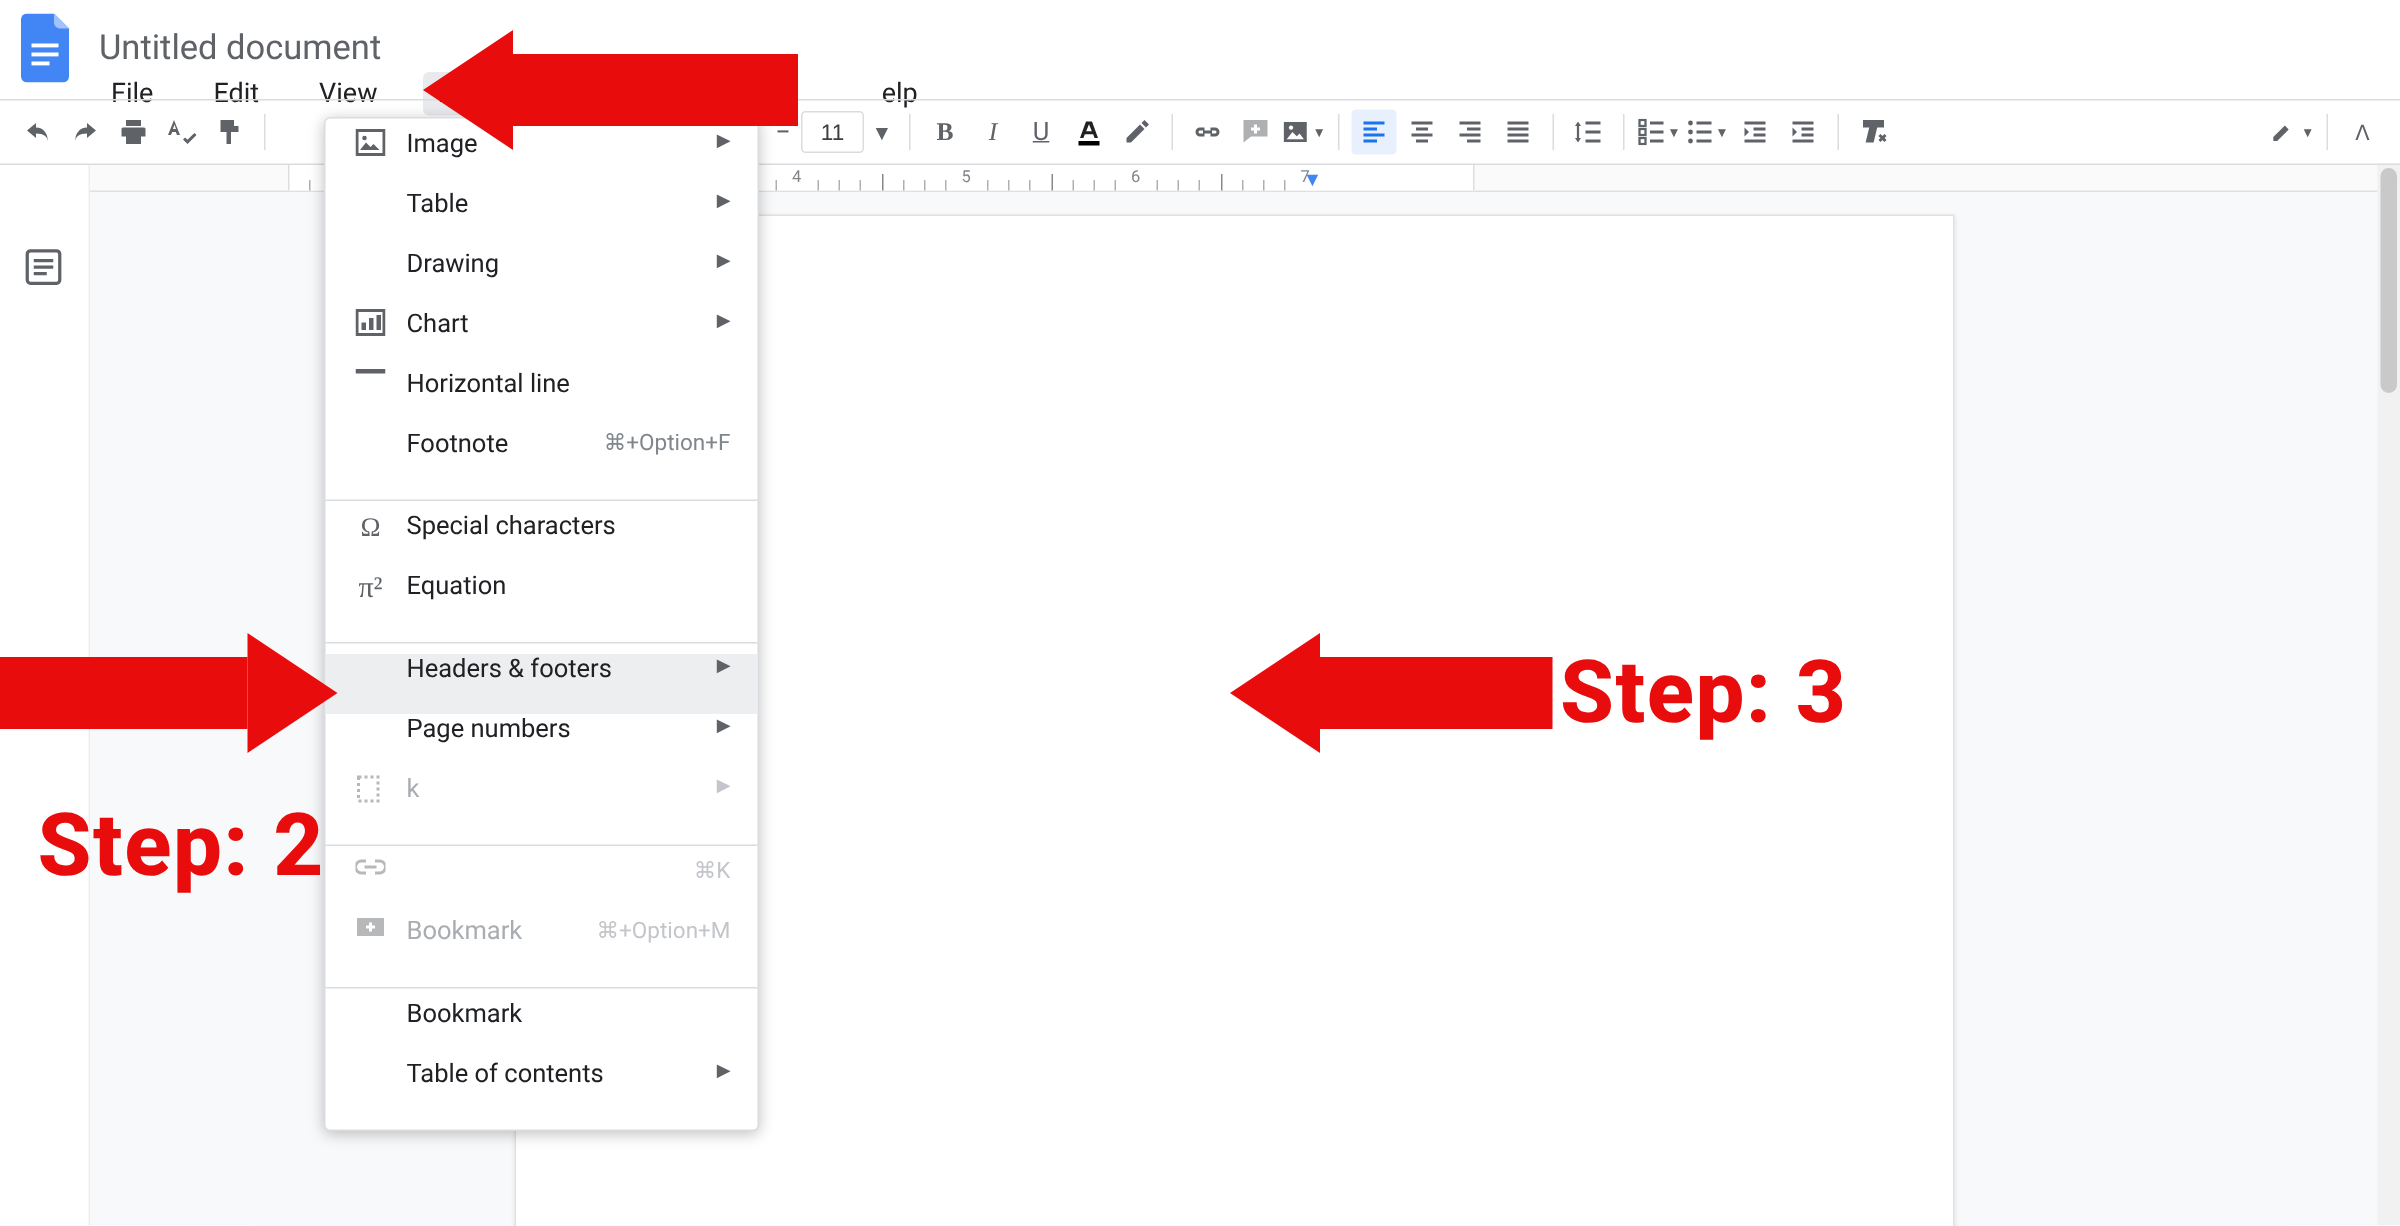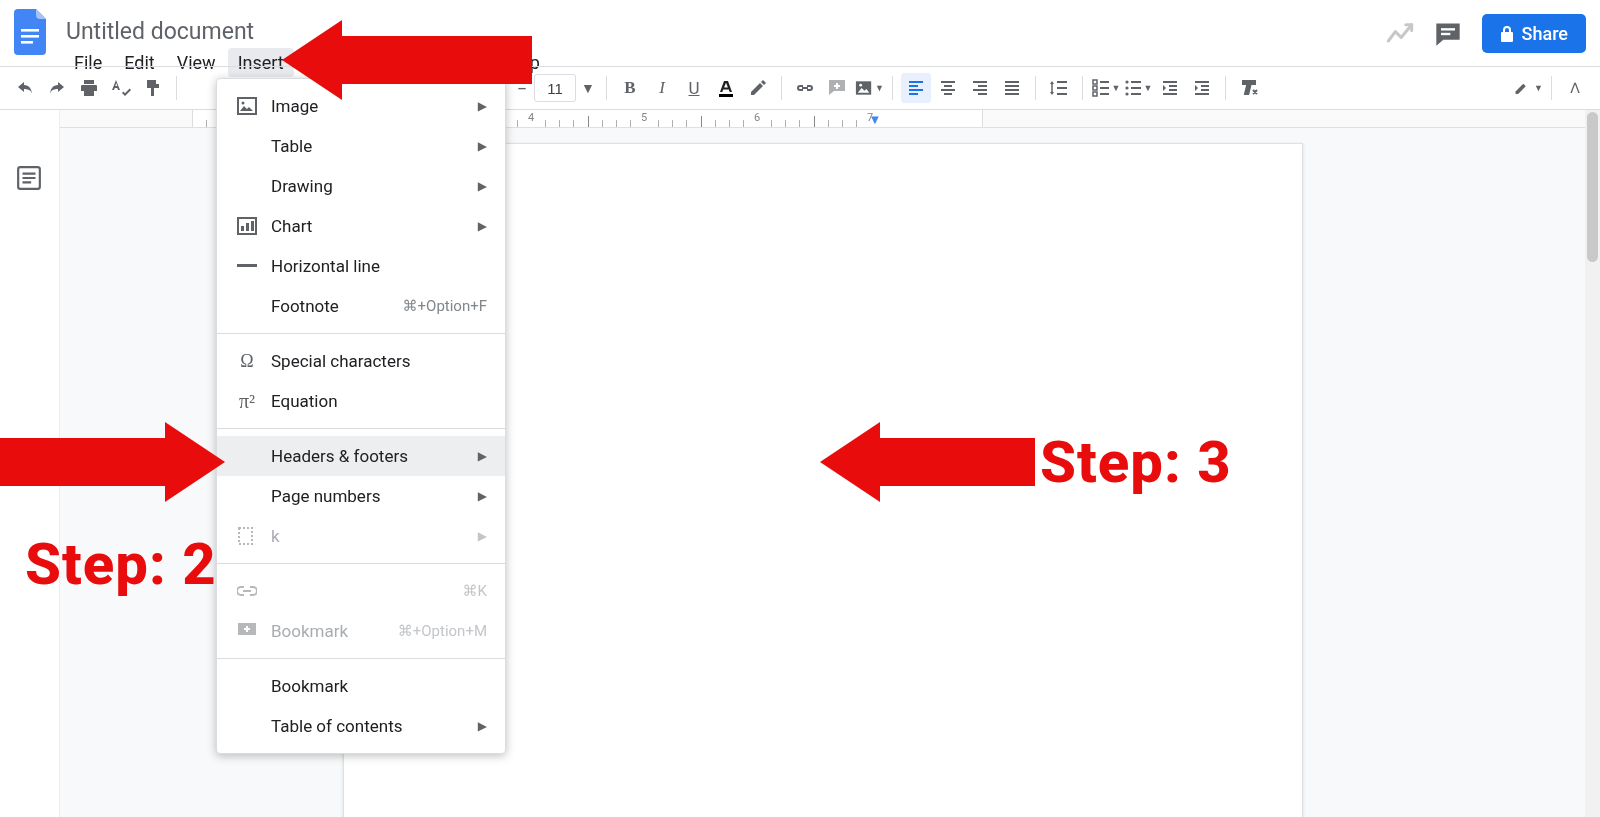--- a/index.html
+++ b/index.html
@@ -19,21 +19,21 @@
   html,body{margin:0;padding:0;height:100%;font-family:"Google Sans",Roboto,Arial,sans-serif;color:var(--text);background:#fff;overflow:hidden;}
   svg{display:block;}
   .app{position:relative;width:1600px;height:817px;}
 
   
   .header{display:flex;align-items:flex-start;padding:6px 10px 0 10px;height:66px;}
   .logo{width:44px;height:44px;border-radius:50%;display:flex;align-items:center;justify-content:center;margin-top:4px;margin-right:10px;}
   .logo svg{width:46px;height:46px;}
   .title-block{flex:1;display:flex;flex-direction:column;margin-top:12px;}
   .doc-title{font-size:23px;color:var(--text-light);line-height:28px;padding-left:2px;}
-  .menubar{display:flex;gap:2px;margin-top:2px;}
+  .menubar{display:flex;gap:20px;margin-top:2px;}
   .menu-item{font-size:18px;padding:4px 10px;border-radius:4px;cursor:pointer;color:#202124;}
   .menu-item.open{background:#e8eaed;}
   .header-right{display:flex;align-items:center;gap:20px;padding-right:4px;margin-top:8px;}
   .share-btn{background:var(--blue);color:#fff;border-radius:5px;padding:9px 18px;display:flex;align-items:center;gap:8px;font-size:18px;font-weight:500;cursor:pointer;}
   .share-btn .lock{font-size:14px;}
   .hdr-icon{color:#5f6368;cursor:pointer;}
 
   
   .toolbar{height:44px;border-top:1px solid var(--border);border-bottom:1px solid var(--border);display:flex;align-items:center;padding:0 10px;gap:2px;position:relative;z-index:5;}
   .tbtn{width:30px;height:30px;display:flex;align-items:center;justify-content:center;color:#5f6368;border-radius:3px;cursor:pointer;}
@@ -54,21 +54,21 @@
   .ruler-tick{position:absolute;top:10px;width:1px;height:7px;background:#b0b0b0;}
   .ruler-bigtick{position:absolute;top:6px;width:1px;height:11px;background:#888;}
   .ruler-caret{position:absolute;top:2px;color:#4285f4;font-size:13px;transform:translateX(-50%);}
   .canvas{position:absolute;left:60px;right:15px;top:18px;bottom:0;overflow:auto;display:flex;justify-content:center;padding-top:15px;}
   .page{width:960px;min-height:1200px;background:#fff;box-shadow:var(--page-shadow);border:1px solid #e0e0e0;}
   .scrollbar{position:absolute;right:0;top:0;width:15px;height:100%;background:#f1f1f1;}
   .scroll-thumb{position:absolute;right:2px;top:2px;width:11px;height:150px;background:#c9c9c9;border-radius:6px;}
 
   
   .insert-menu{position:absolute;left:216px;top:78px;width:290px;background:#fff;border:1px solid var(--border);border-radius:4px;box-shadow:0 2px 10px rgba(0,0,0,.25);padding:7px 0;z-index:20;}
-  .m-row{display:flex;align-items:center;height:40px;padding:0 18px 0 16px;cursor:pointer;font-size:17px;color:#202124;position:relative;}
+  .m-row{display:flex;height:40px;padding:0 18px 0 16px;cursor:pointer;font-size:17px;color:#202124;position:relative;}
   .m-row.dim{color:#a9adb1;}
   .m-row.sel{background:#eceef0;}
   .m-row .mico{width:28px;display:flex;justify-content:center;color:#5f6368;}
   .m-row.dim .mico{color:#c2c5c9;}
   .m-row .mlabel{flex:1;margin-left:10px;}
   .m-row .arrow{color:#5f6368;font-size:12px;}
   .m-row .shortcut{color:#80868b;font-size:15px;}
   .m-row.dim .shortcut{color:#c2c5c9;}
   .m-row .mlabel.dim-text{color:#a9adb1;}
   .m-divider{height:1px;background:var(--border);margin:7px 0;}
@@ -103,43 +103,20 @@
     </div>
     <div class="title-block">
       <div class="doc-title">Untitled document</div>
       <div class="menubar">
         <div class="menu-item">File</div>
         <div class="menu-item">Edit</div>
         <div class="menu-item">View</div>
         <div class="menu-item open">Insert</div>
 
         <div class="menu-item" style="margin-left:220px;padding-left:0;">elp</div>
-      </div>
-    </div>
-    <div class="header-right">
-      <div class="hdr-icon">
-        <svg width="28" height="24" viewBox="0 0 24 20">
-            <path d="M2 16 L8 8 L13 13 L22 2" stroke="#c7c7c7" stroke-width="2.6" fill="none" stroke-linecap="round" stroke-linejoin="round"></path>
-            <path d="M17 2 H22 V7" stroke="#c7c7c7" stroke-width="2.6" fill="none" stroke-linecap="round" stroke-linejoin="round"></path>
-          </svg>
-      </div>
-      <div class="hdr-icon">
-        <svg width="28" height="26" viewBox="0 0 24 22">
-            <path fill="#5f6368" d="M2 2h20v14H8l-6 5V2z"></path>
-            <rect x="6" y="6" width="12" height="2" fill="#fff"></rect>
-            <rect x="6" y="10" width="8" height="2" fill="#fff"></rect>
-          </svg>
-      </div>
-      <div class="share-btn">
-        <span class="lock">
-          <svg width="14" height="16" viewBox="0 0 14 16">
-              <path fill="#fff" d="M3 6V4a4 4 0 0 1 8 0v2h1a1 1 0 0 1 1 1v8a1 1 0 0 1-1 1H2a1 1 0 0 1-1-1V7a1 1 0 0 1 1-1h1zm2 0h4V4a2 2 0 0 0-4 0v2z"></path>
-            </svg>
-        </span>
-        <span>Share</span>
       </div>
     </div>
   </div>
 
   <div class="toolbar">
     <div class="tbtn">
         <svg width="20" height="20" viewBox="0 0 20 20">
           <path d="M9 4 3 9l6 5V11c5 0 8 2 8 6 0-6-3-10-8-10V4z" fill="#5f6368"></path>
         </svg>
       </div>

